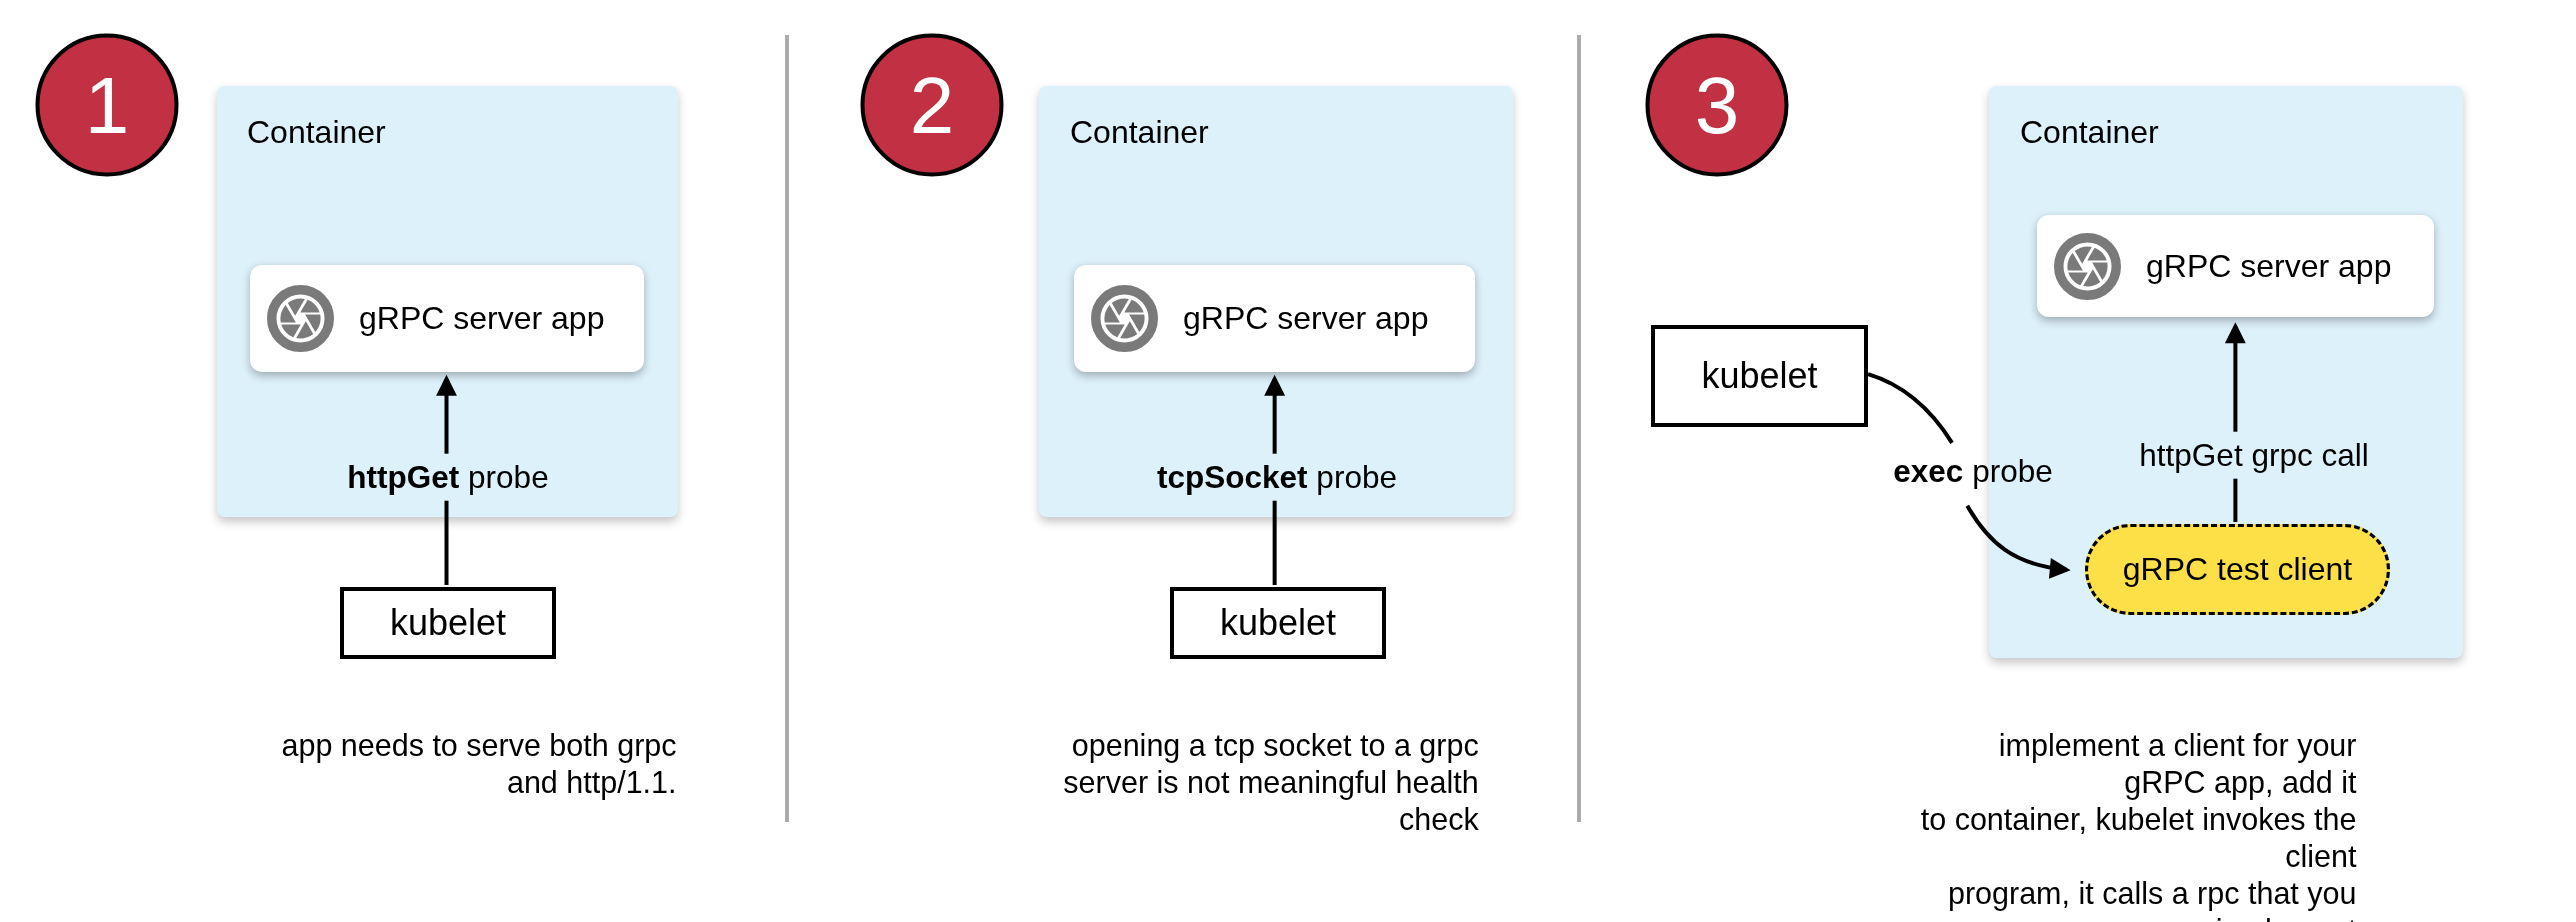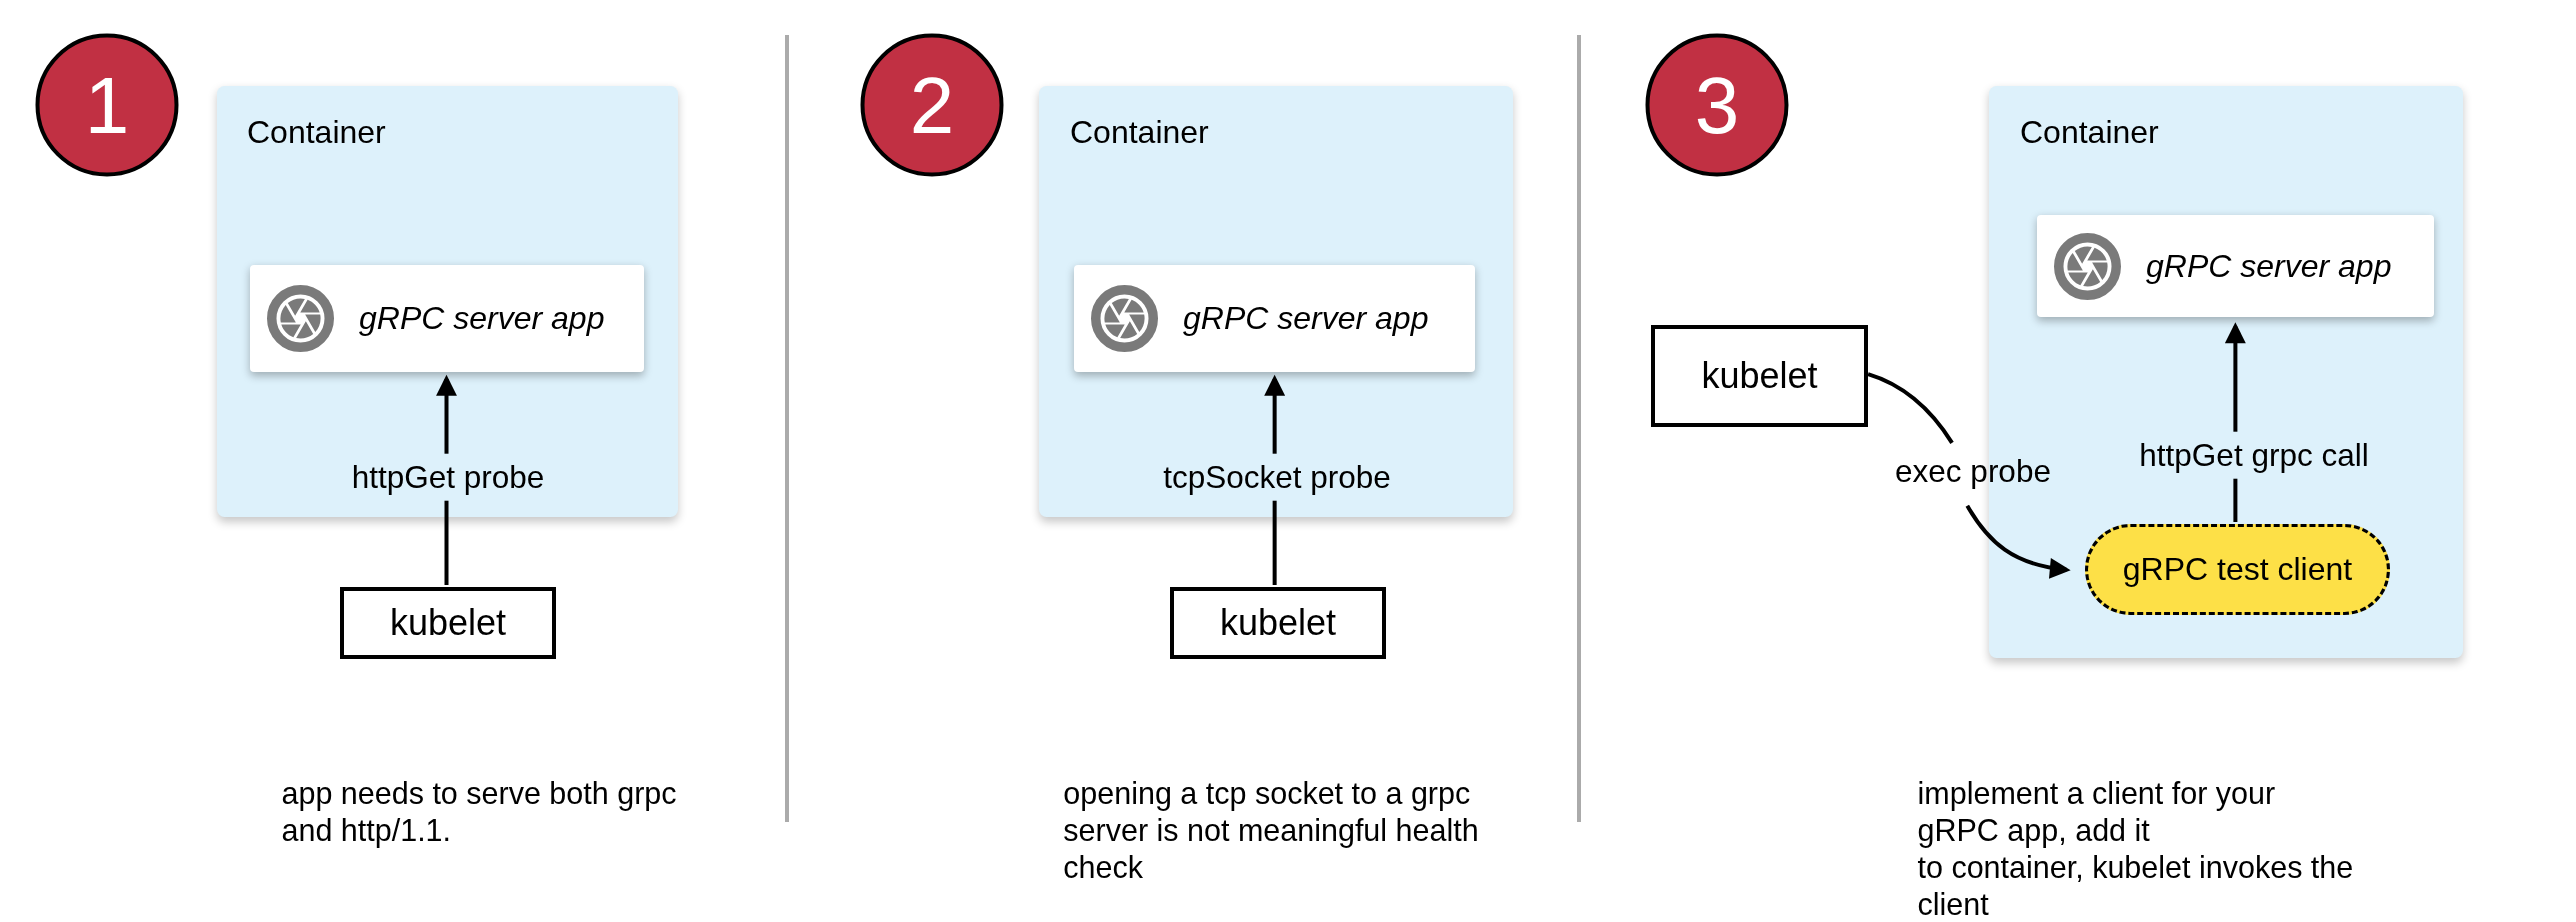--- a/index.html
+++ b/index.html
@@ -24,42 +24,42 @@
     transform:translate(-50%,-50%);z-index:6;
   }
   .container-box{
     position:absolute;background:var(--blue);border-radius:7.6px;
     box-shadow:0 4.8px 9.5px rgba(0,0,0,.22);z-index:1;
   }
   .container-label{
     position:absolute;font-size:32px;line-height:38px;z-index:2;white-space:nowrap;
   }
   .server-box{
-    position:absolute;background:#fff;border-radius:4px;
+    position:absolute;background:#fff;border-radius:12px;
     box-shadow:0 3.8px 8.6px rgba(0,0,0,.28);
     display:flex;align-items:center;gap:25px;padding-left:17px;
-    box-sizing:border-box;z-index:2;font-style:italic;
+    box-sizing:border-box;z-index:2;
   }
   .server-box svg{width:67px;height:67px;flex:none;display:block;}
   .server-label{font-size:32px;white-space:nowrap;}
   .kubelet-box{
     position:absolute;background:#fff;border:4.8px solid #000;box-sizing:border-box;
     display:flex;align-items:center;justify-content:center;
     font-size:36px;z-index:2;
   }
   .probe-label{
     position:absolute;transform:translate(-50%,-50%);
     font-size:31.5px;white-space:nowrap;z-index:5;
   }
-  .probe-label .bold{font-weight:normal;margin-top:28px;}
+  .probe-label .bold{font-weight:bold;margin-top:28px;}
   .probe-label.bg{background:var(--blue);padding:4.8px 7.6px;}
   .caption{
     position:absolute;transform:translateX(-50%);
-    font-size:30.5px;line-height:37px;text-align:left;
-    white-space:pre-line;z-index:2;margin-top:48px;
+    font-size:30.5px;line-height:37px;text-align:right;
+    white-space:pre-line;z-index:2;
   }
   .test-client{
     position:absolute;background:#fde047;border:3.8px dashed #000;border-radius:48px;
     box-sizing:border-box;display:flex;align-items:center;justify-content:center;
     font-size:32px;z-index:2;
   }
   .divider{
     position:absolute;width:3.8px;background:var(--divider-gray);z-index:0;
   }
   #connector-layer{

